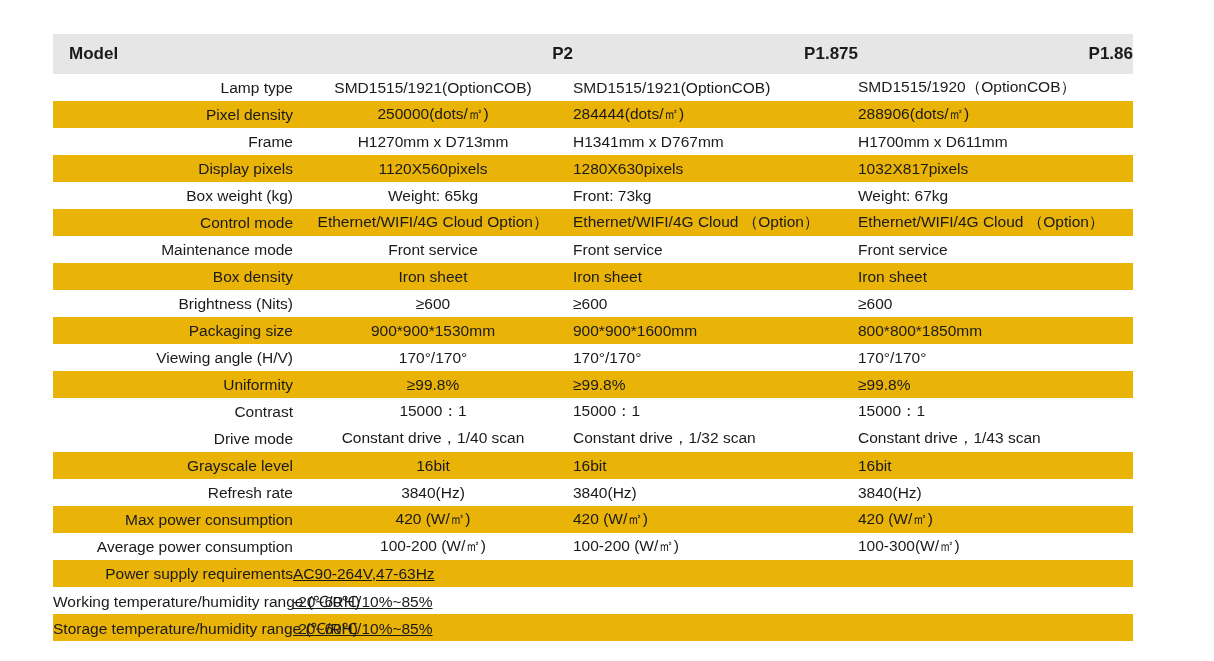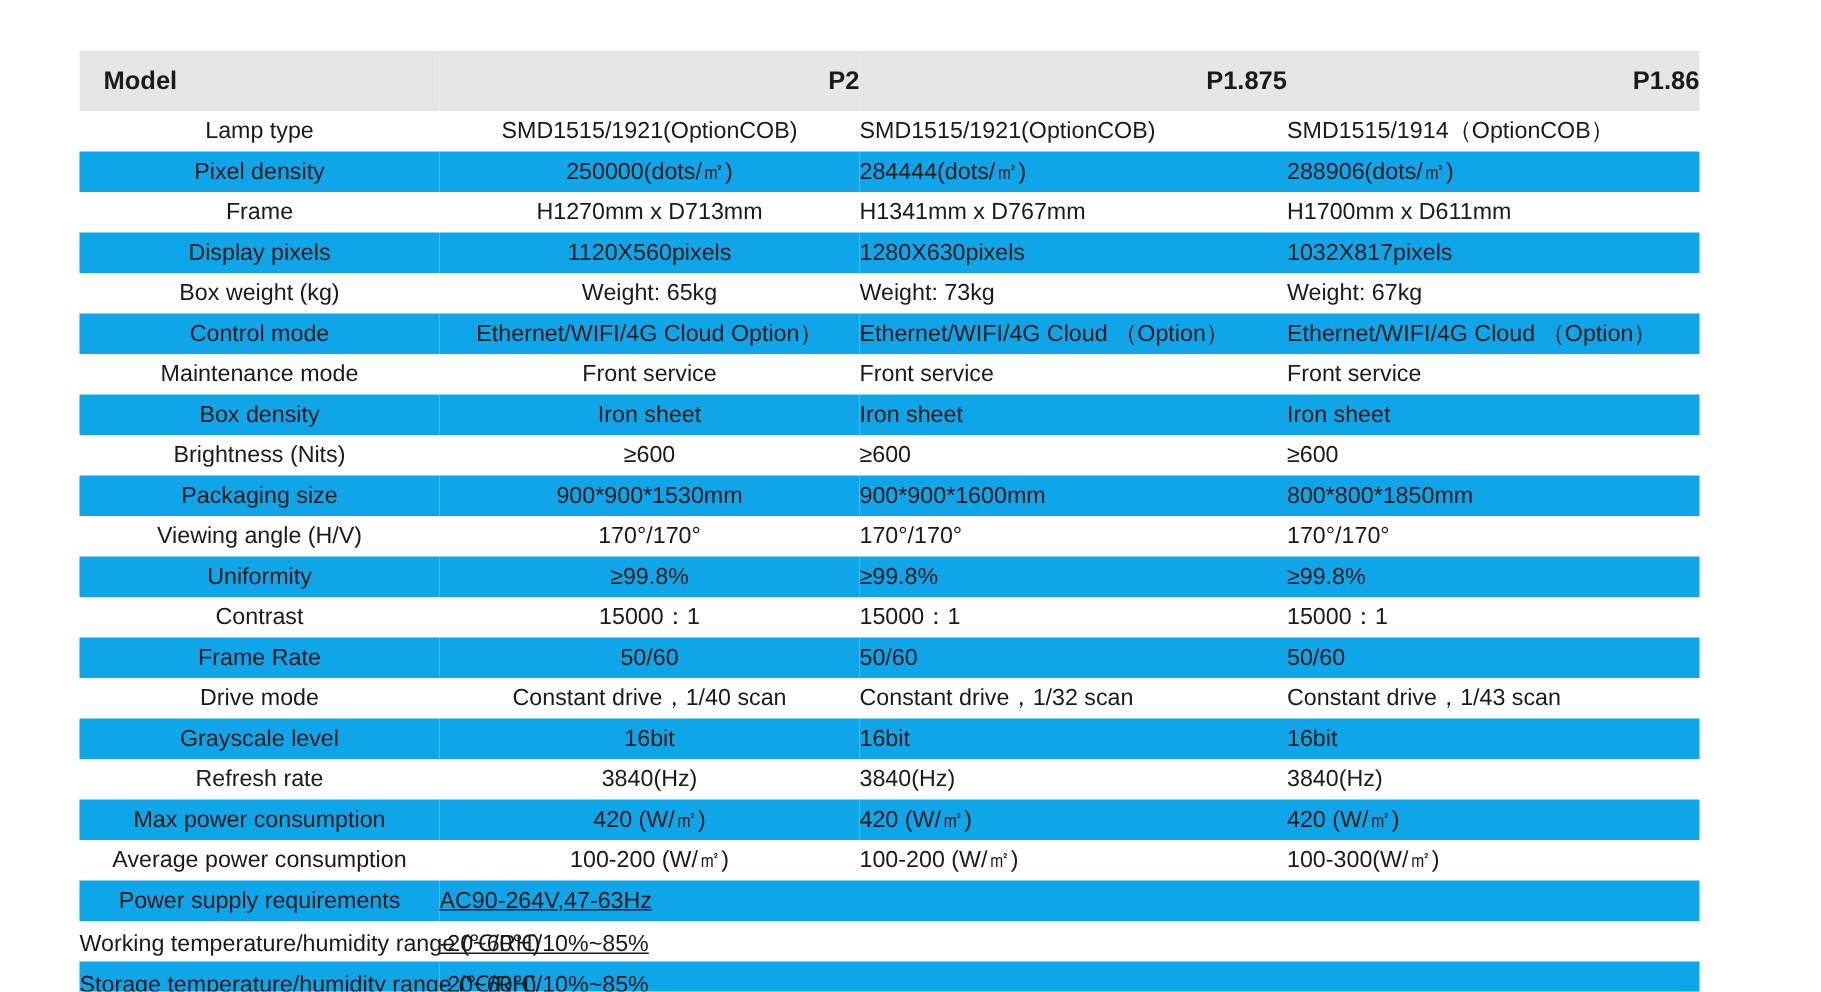--- a/index.html
+++ b/index.html
@@ -47,25 +47,25 @@
     padding-left: 16px;
   }
   table.spec td {
     font-size: 15.5px;
     padding: 2px 0 2px 0;
     height: 23px;
     vertical-align: middle;
     border: none;
     white-space: nowrap;
   }
-  table.spec tr.odd td { background: #0ea5e9; }
+  table.spec tr.odd td { background: #eab308; }
   table.spec tr.even td { background: #ffffff; }
 
   td.label {
-    text-align: center;
+    text-align: right;
     padding-left: 16px;
     font-size: 15.5px;
   }
   td.val-c1 {
     text-align: center;
   }
   td.val-c2, td.val-c3 {
     text-align: left;
     padding-left: 4px;
   }
@@ -91,21 +91,21 @@
         <th class="label">Model</th>
         <th>P2</th>
         <th>P1.875</th>
         <th>P1.86</th>
       </tr>
 
       <tr class="even">
         <td class="label">Lamp type</td>
         <td class="val-c1">SMD1515/1921(OptionCOB)</td>
         <td class="val-c2">SMD1515/1921(OptionCOB)</td>
-        <td class="val-c3">SMD1515/1914（OptionCOB）</td>
+        <td class="val-c3">SMD1515/1920（OptionCOB）</td>
       </tr>
       <tr class="odd">
         <td class="label">Pixel density</td>
         <td class="val-c1">250000(dots/㎡)</td>
         <td class="val-c2">284444(dots/㎡)</td>
         <td class="val-c3">288906(dots/㎡)</td>
       </tr>
       <tr class="even">
         <td class="label">Frame</td>
         <td class="val-c1">H1270mm x D713mm</td>
@@ -114,21 +114,21 @@
       </tr>
       <tr class="odd">
         <td class="label">Display pixels</td>
         <td class="val-c1">1120X560pixels</td>
         <td class="val-c2">1280X630pixels</td>
         <td class="val-c3">1032X817pixels</td>
       </tr>
       <tr class="even">
         <td class="label">Box weight (kg)</td>
         <td class="val-c1">Weight: 65kg</td>
-        <td class="val-c2">Weight: 73kg</td>
+        <td class="val-c2">Front: 73kg</td>
         <td class="val-c3">Weight: 67kg</td>
       </tr>
       <tr class="odd">
         <td class="label">Control mode</td>
         <td class="val-c1">Ethernet/WIFI/4G Cloud Option）</td>
         <td class="val-c2">Ethernet/WIFI/4G Cloud （Option）</td>
         <td class="val-c3">Ethernet/WIFI/4G Cloud （Option）</td>
       </tr>
       <tr class="even">
         <td class="label">Maintenance mode</td>
@@ -165,26 +165,20 @@
         <td class="val-c1">≥99.8%</td>
         <td class="val-c2">≥99.8%</td>
         <td class="val-c3">≥99.8%</td>
       </tr>
       <tr class="even">
         <td class="label">Contrast</td>
         <td class="val-c1">15000：1</td>
         <td class="val-c2">15000：1</td>
         <td class="val-c3">15000：1</td>
       </tr>
-      <tr class="odd">
-        <td class="label">Frame Rate</td>
-        <td class="val-c1">50/60</td>
-        <td class="val-c2">50/60</td>
-        <td class="val-c3">50/60</td>
-      </tr>
       <tr class="even">
         <td class="label">Drive mode</td>
         <td class="val-c1">Constant drive，1/40 scan</td>
         <td class="val-c2">Constant drive，1/32 scan</td>
         <td class="val-c3">Constant drive，1/43 scan</td>
       </tr>
       <tr class="odd">
         <td class="label">Grayscale level</td>
         <td class="val-c1">16bit</td>
         <td class="val-c2">16bit</td>

